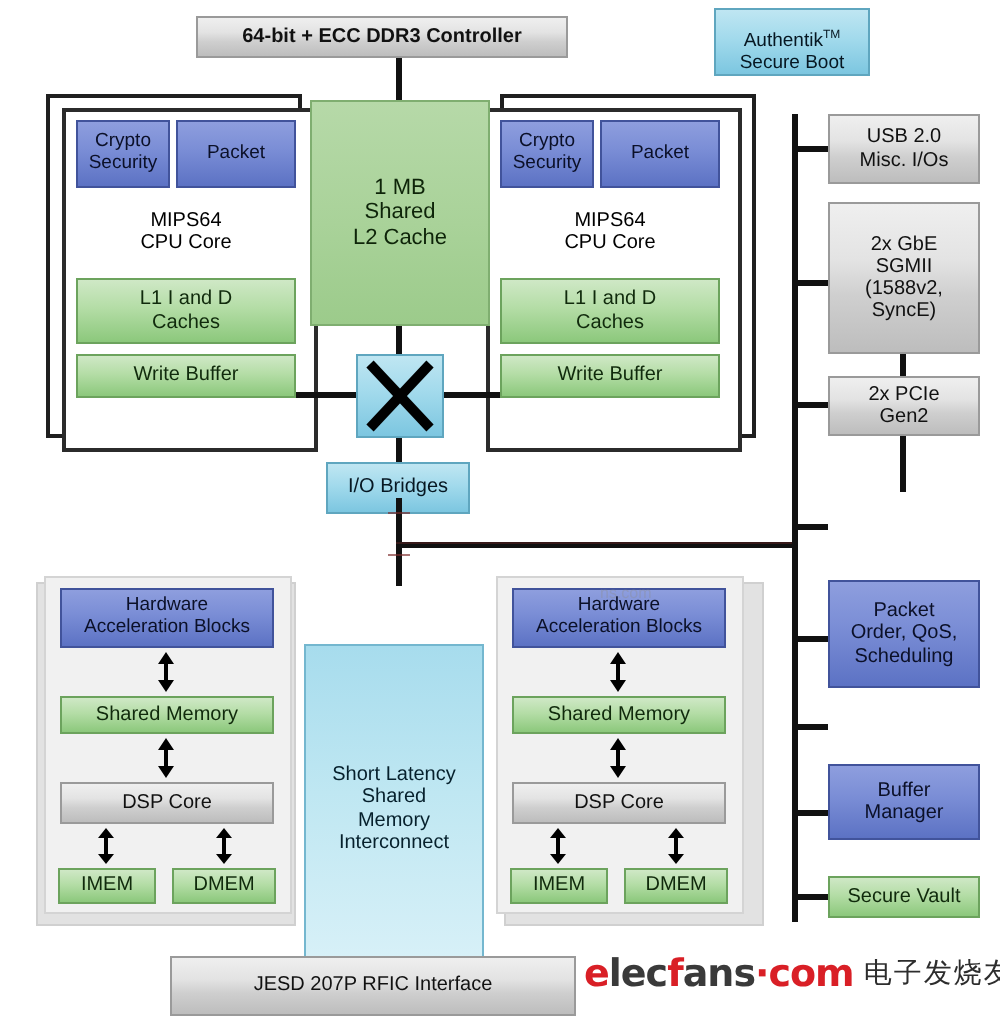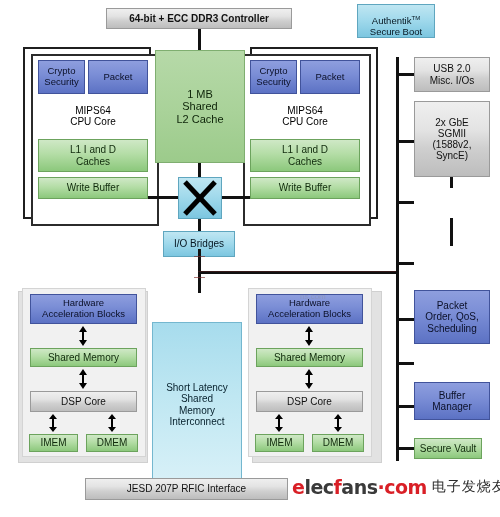--- a/index.html
+++ b/index.html
@@ -130,21 +130,21 @@
     color:rgba(140,140,140,.35);
     font-size:8px;
     pointer-events:none;
   }
 </style>
 </head>
 <body>
 
 <div id="stage">
 
-  <div class="blk grey" style="left:106px;top:8px;width:186px;height:21px;font-size:10px;font-weight:bold;">64-bit + ECC DDR3 Controller</div>
+  <div class="blk grey" style="left:98px;top:8px;width:186px;height:21px;font-size:10px;font-weight:bold;">64-bit + ECC DDR3 Controller</div>
 
   <div class="blk cyan" style="left:357px;top:4px;width:78px;height:34px;flex-direction:column;font-size:9.5px;">
     <span style="display:block;">
       <span>Authentik</span><span class="tm">TM</span>
     </span>
     <span>Secure Boot</span>
   </div>
 
   <div class="wire" style="left:198px;top:29px;width:3px;height:21px;"></div>
 
@@ -293,33 +293,35 @@
   <div class="wire" style="left:450px;top:218px;width:3px;height:28px;"></div>
 
   <div class="blk grey" style="left:414px;top:57px;width:76px;height:35px;flex-direction:column;font-size:10px;">USB 2.0
 Misc. I/Os</div>
 
   <div class="blk grey" style="left:414px;top:101px;width:76px;height:76px;flex-direction:column;font-size:10px;">2x GbE
 SGMII
 (1588v2,
 SyncE)</div>
 
+  <div class="blk grey" style="left:414px;top:188px;width:76px;height:30px;flex-direction:column;font-size:10px;">2x PCIe
+Gen2</div>
 
 
   <div class="blk blue" style="left:414px;top:290px;width:76px;height:54px;flex-direction:column;font-size:10px;">Packet
 Order, QoS,
 Scheduling</div>
 
 
   <div class="blk blue" style="left:414px;top:382px;width:76px;height:38px;flex-direction:column;font-size:10px;">Buffer
 Manager</div>
 
-  <div class="blk green" style="left:414px;top:438px;width:68px;height:21px;font-size:10px;">Secure Vault</div>
-
-  <div class="blk grey" style="left:85px;top:478px;width:203px;height:22px;font-size:10px;">JESD 207P RFIC Interface</div>
+  <div class="blk green" style="left:414px;top:438px;width:76px;height:21px;font-size:10px;">Secure Vault</div>
+
+  <div class="blk grey" style="left:85px;top:478px;width:203px;height:30px;font-size:10px;">JESD 207P RFIC Interface</div>
 
   <div id="wm" style="left:292px;top:476px;">
     <span class="ef">
       <span>e</span><span class="dark">lec</span><span>f</span><span class="dark">ans</span><span>·</span><span>com</span>
     </span>
     <span class="cn">电子发烧友</span>
   </div>
 
   <div class="faint-wm" style="left:300px;top:292px;">ns.com</div>
 

